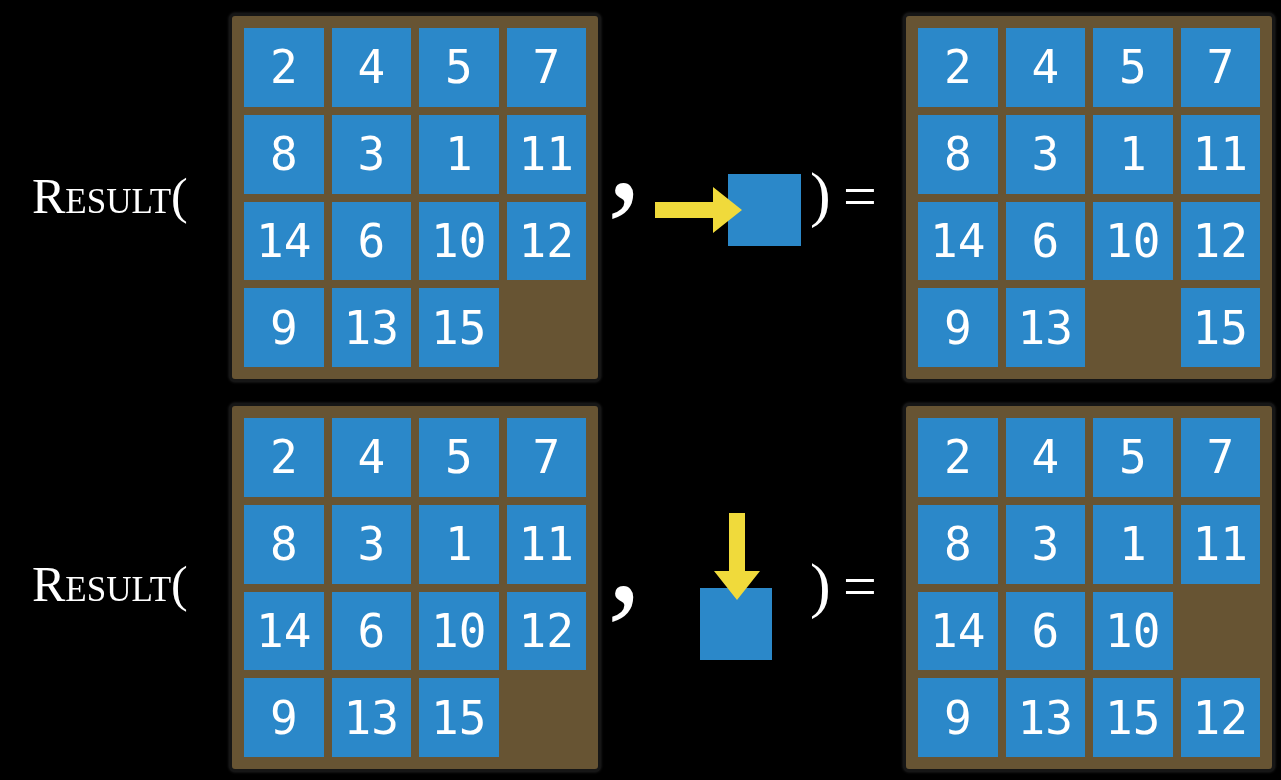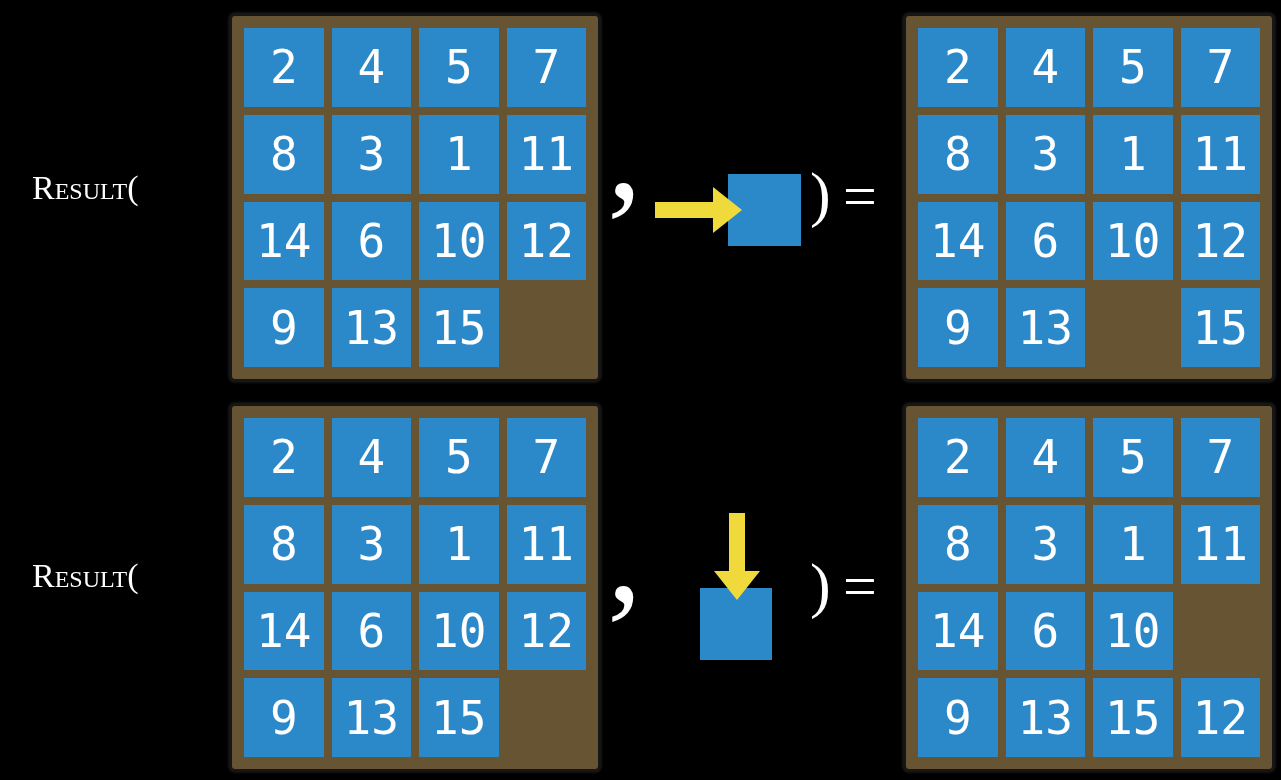--- a/index.html
+++ b/index.html
@@ -13,21 +13,21 @@
     height: 780px;
     background: var(--bg, #000);
     overflow: hidden;
     font-family: "Liberation Serif", serif;
   }
 
   
   .fn-label {
     position: absolute;
     color: var(--fg, #fff);
-    font-size: 34px;
+    font-size: 50px;
     line-height: 1;
     font-variant: small-caps;
     white-space: nowrap;
   }
   .fn-label.r1 { left: 32px;  top: 171px; }
   .fn-label.r2 { left: 32px;  top: 559px; }
 
   .comma {
     position: absolute;
     color: var(--fg, #fff);

